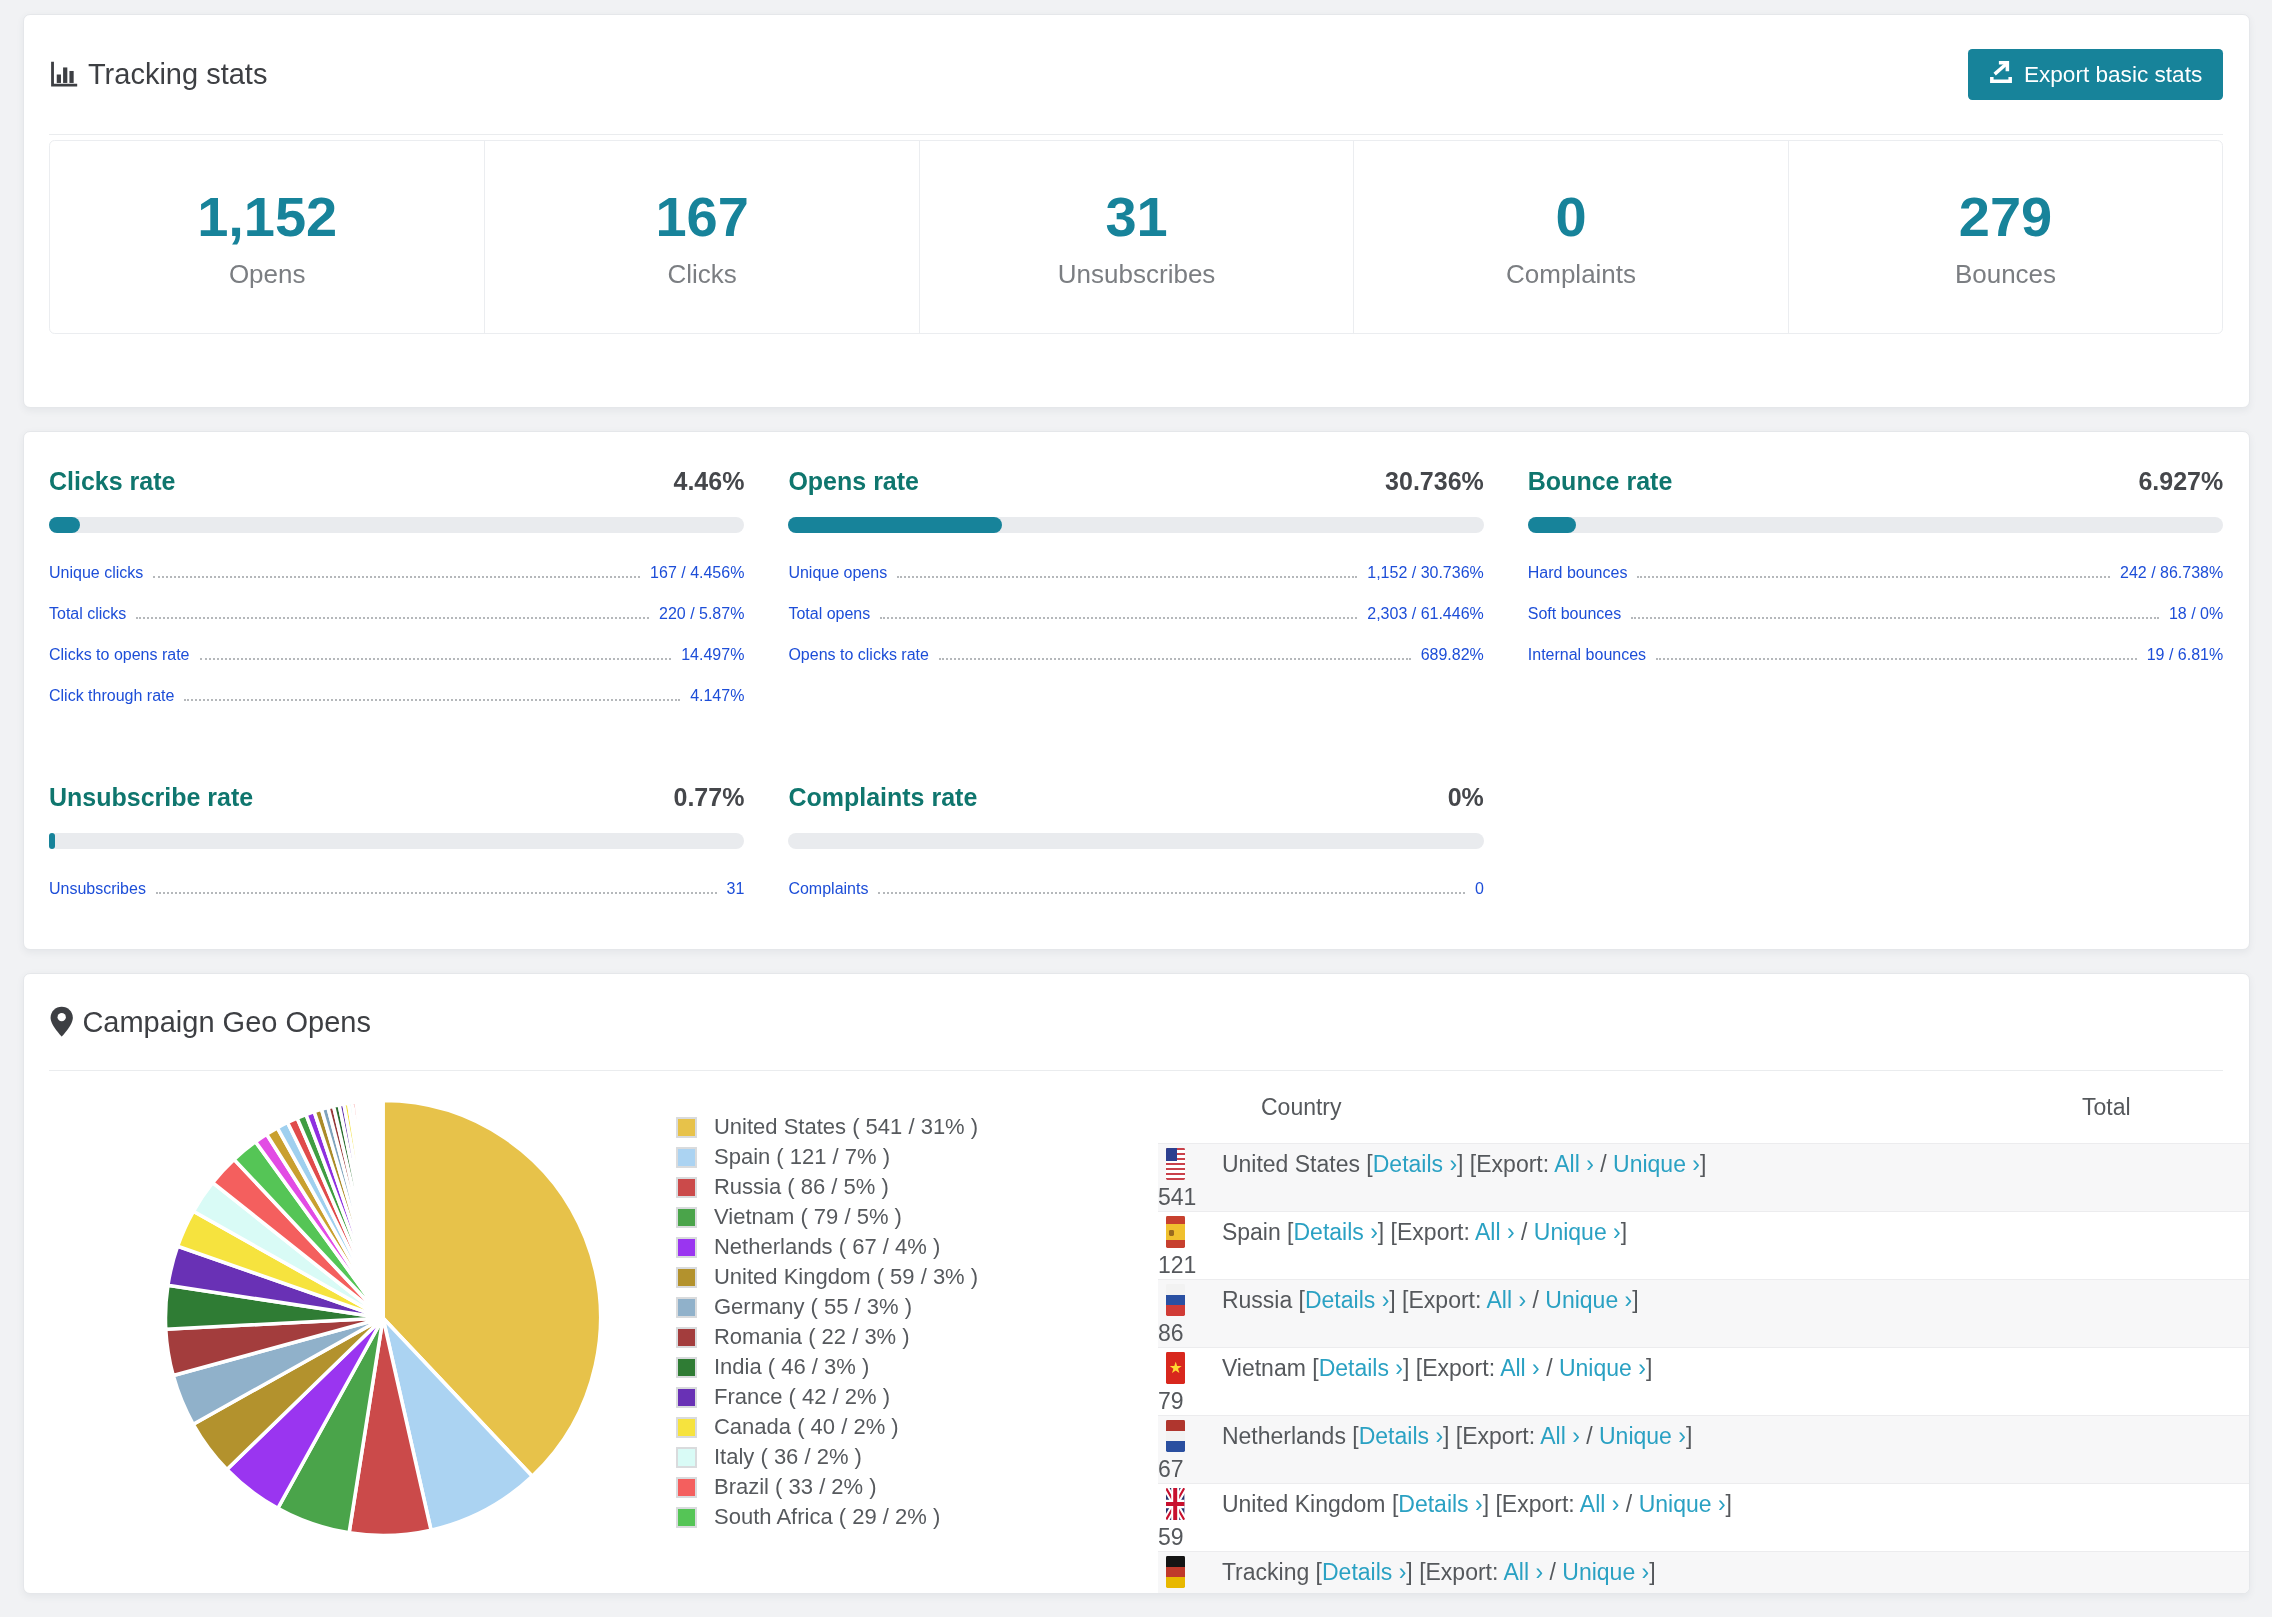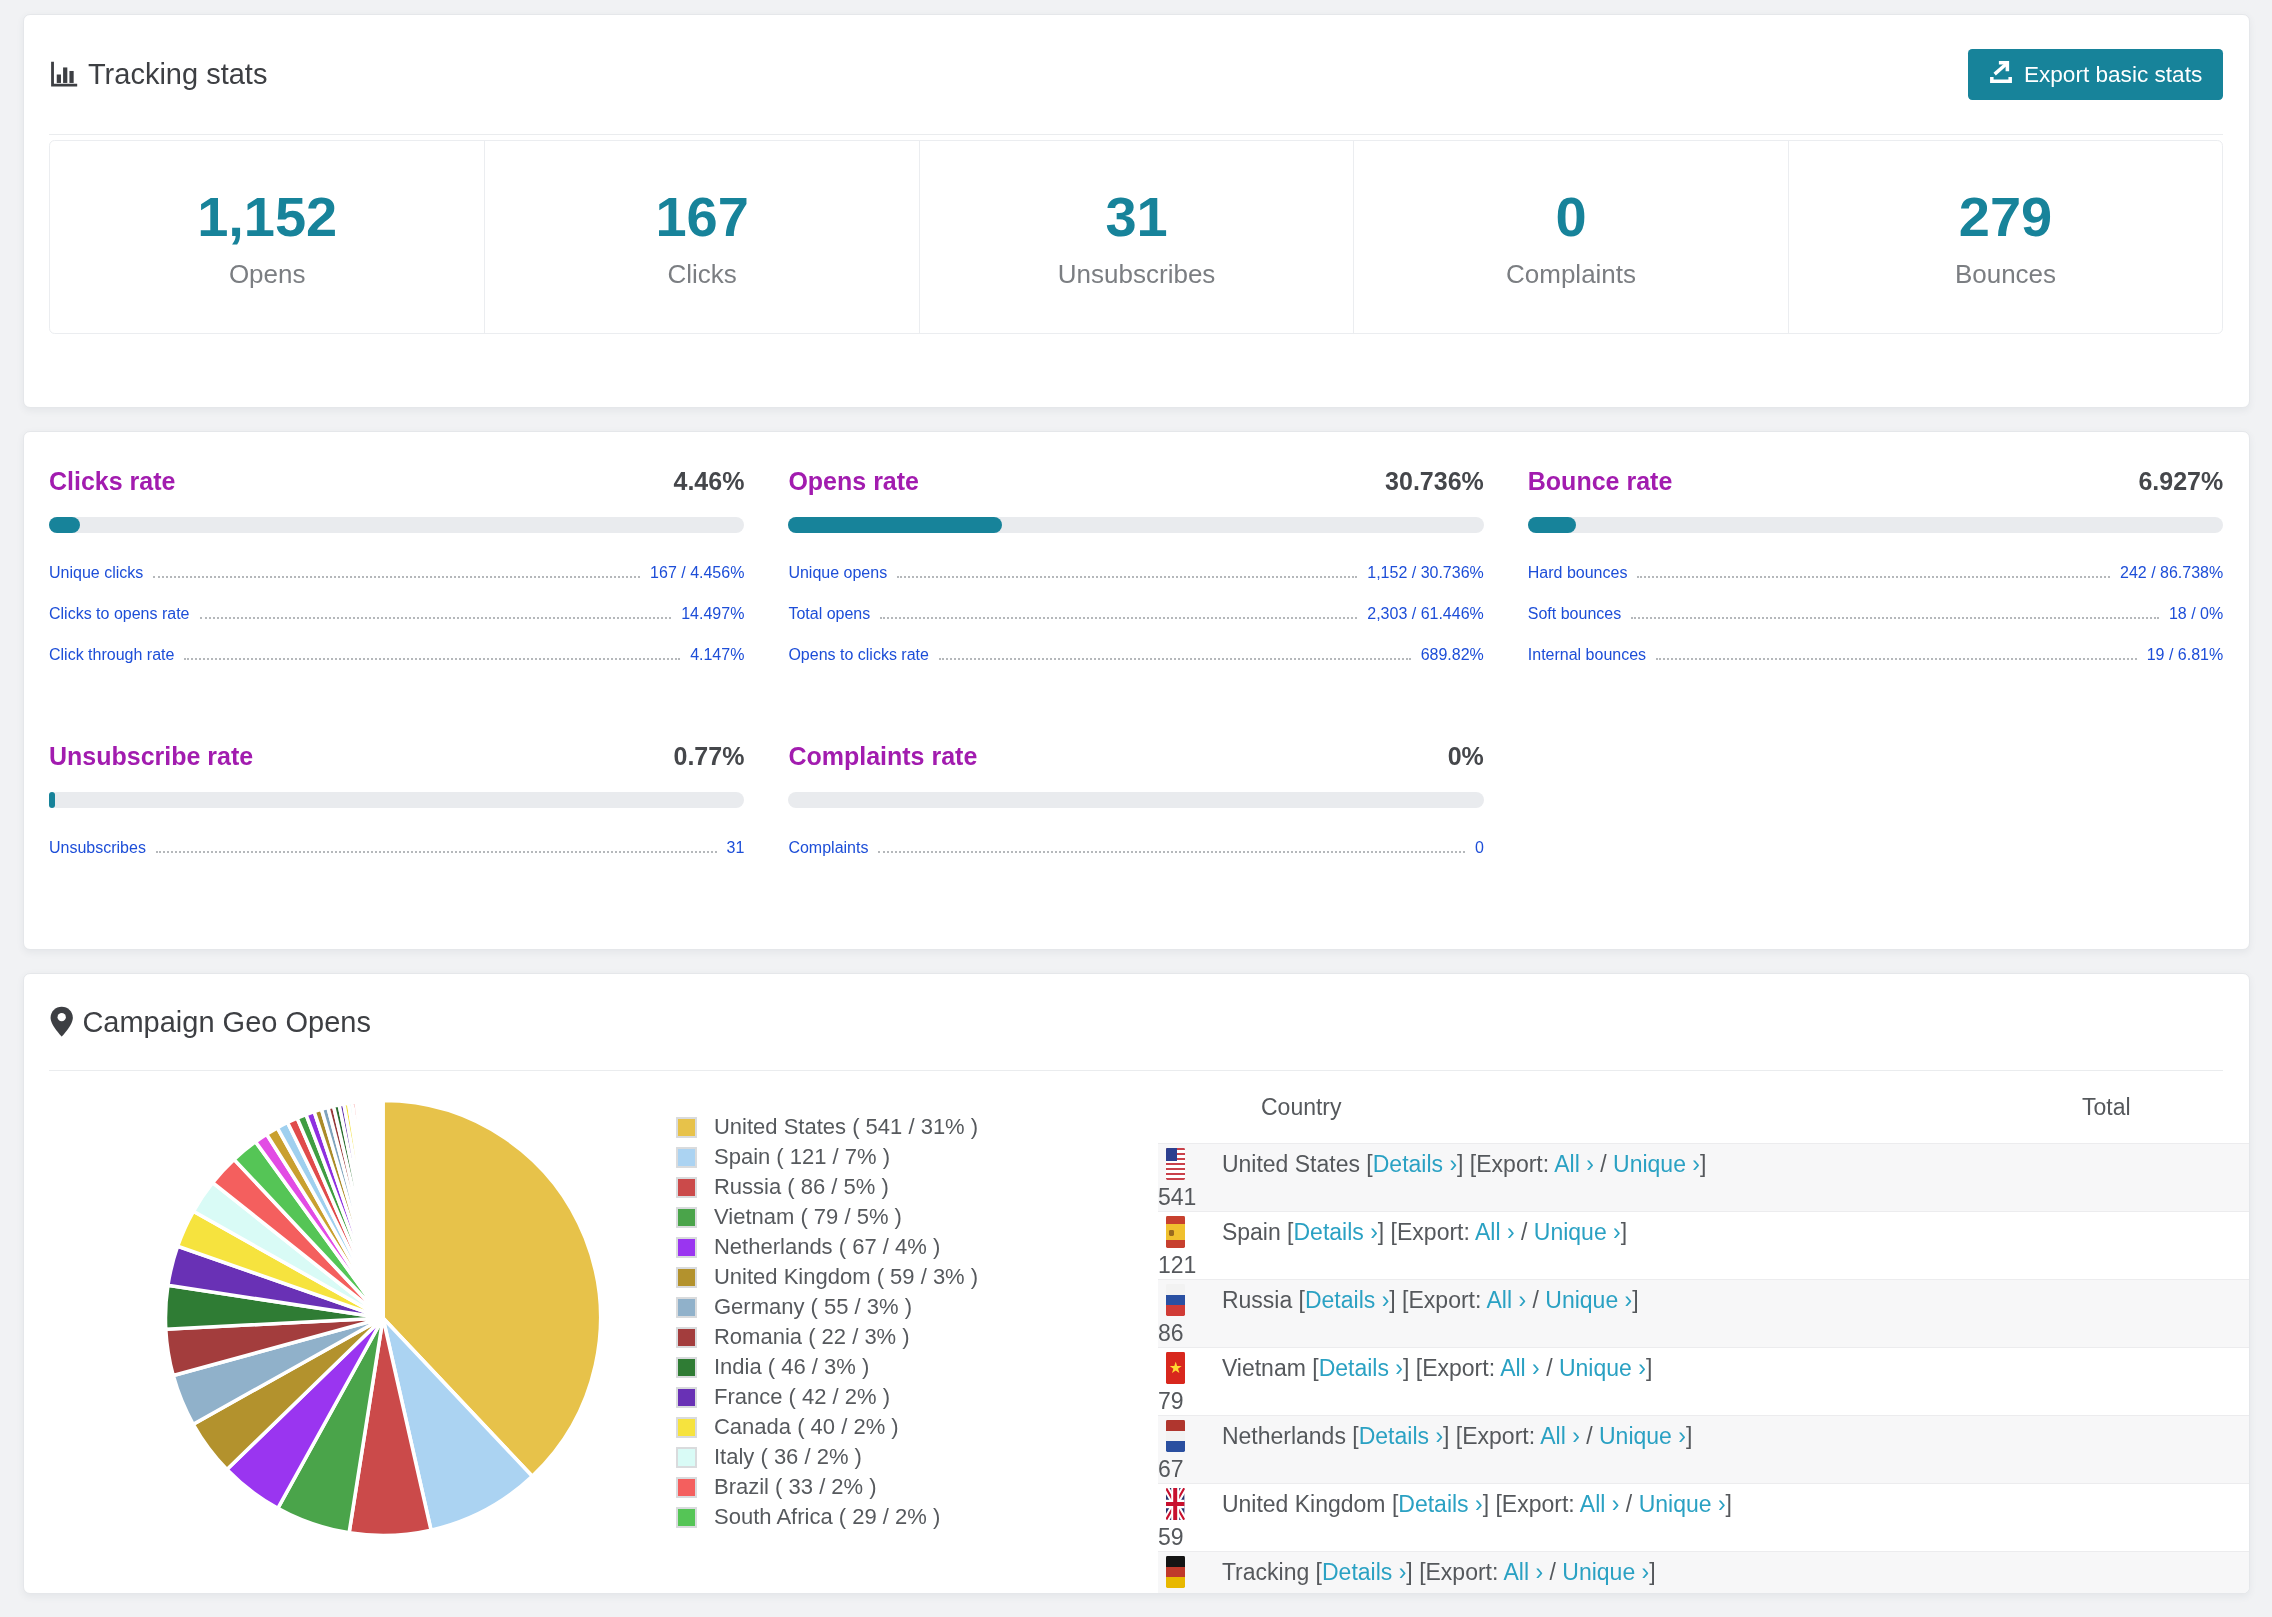--- a/index.html
+++ b/index.html
@@ -36,21 +36,21 @@
 
   .export-btn{
     display:flex;align-items:center;gap:11.3px;cursor:pointer;
     background:#17839a;color:#fff;border:none;border-radius:4.2px;
     height:51px;padding:0 21px;font-size:22.6px;font-family:"Liberation Sans",sans-serif;
   }
 
   
   .rates-grid{display:grid;grid-template-columns:repeat(3,1fr);column-gap:44px;row-gap:55px;}
   .panel-head{display:flex;justify-content:space-between;align-items:baseline;margin-bottom:21px;}
-  .panel-title{font-size:25px;font-weight:700;color:#a21caf;}
+  .panel-title{font-size:25px;font-weight:700;color:#0f766e;}
   .panel-value{font-size:25px;font-weight:700;color:#45474b;}
   .progress{height:16px;background:#e9ebee;border-radius:8.5px;margin-bottom:31px;}
   .progress-fill{height:100%;background:#17839a;border-radius:8.5px;}
   .rate-row{display:flex;align-items:baseline;height:41px;font-size:16px;color:#1d4ed8;}
   .rate-row .leader{flex:1;border-bottom:2.1px dotted #b5b8bb;margin:0 10px 6.4px;}
   .rate-row .val{white-space:nowrap;}
 
   
   .geo-body{position:relative;height:524px;}
   #pie-wrap{position:absolute;left:108px;top:21px;width:452px;height:452px;}
@@ -132,20 +132,25 @@
           <span class="panel-title">Clicks rate</span>
           <span class="panel-value">4.46%</span>
         </div>
         <div class="progress">
           <div class="progress-fill" style="width: 4.46%;"></div>
         </div>
         <div class="rate-row">
           <span class="lab">Unique clicks</span>
           <span class="leader"></span>
           <span class="val">167 / 4.456%</span>
+        </div>
+        <div class="rate-row">
+          <span class="lab">Total clicks</span>
+          <span class="leader"></span>
+          <span class="val">220 / 5.87%</span>
         </div>
         <div class="rate-row">
           <span class="lab">Clicks to opens rate</span>
           <span class="leader"></span>
           <span class="val">14.497%</span>
         </div>
         <div class="rate-row">
           <span class="lab">Click through rate</span>
           <span class="leader"></span>
           <span class="val">4.147%</span>

